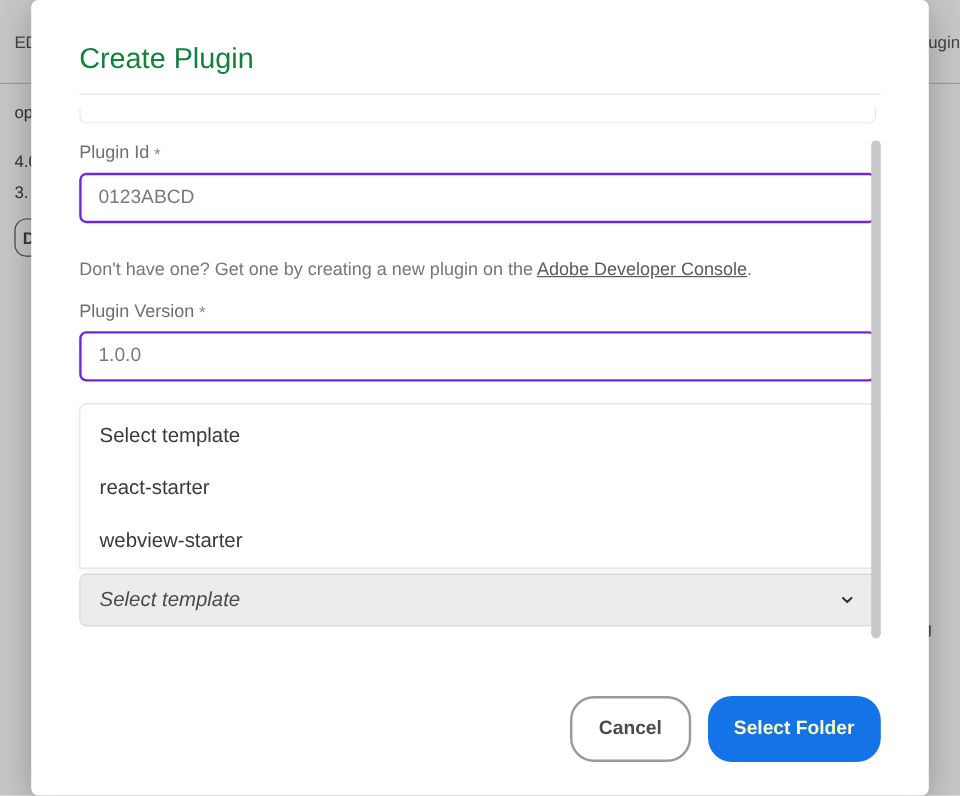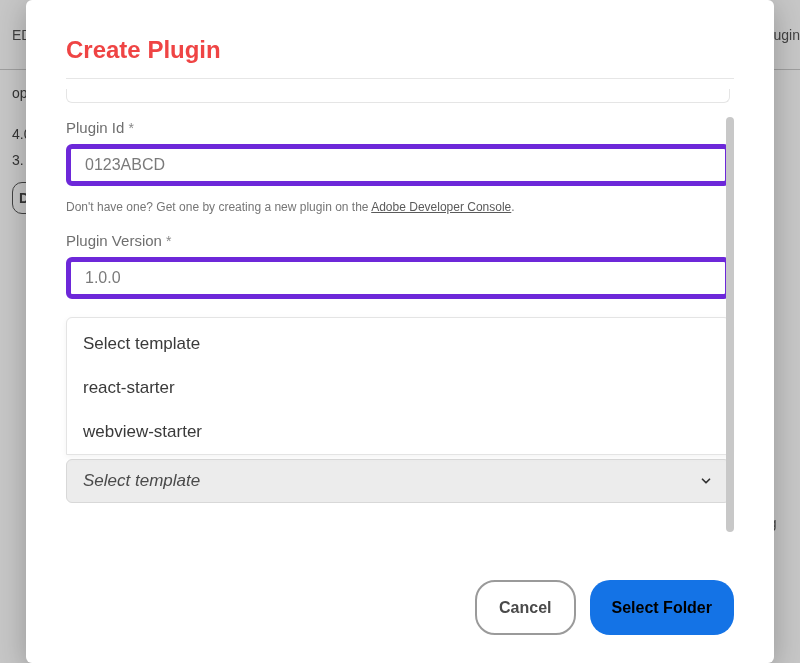--- a/index.html
+++ b/index.html
@@ -41,21 +41,21 @@
   .modal {
     position: absolute;
     top: 0; left: 26px; right: 26px; bottom: 0;
     background: #fff;
     border-radius: 6px;
     box-shadow: 0 6px 30px rgba(0,0,0,0.25);
     padding: 36px 40px 28px 40px;
     display: flex; flex-direction: column;
   }
   .modal-title {
-    font-size: 24px; font-weight: 700; color: #ef4444;
+    font-size: 24px; font-weight: 400; color: #15803d;
     margin-bottom: 14px;
   }
   .divider {
     height: 1px; background: #e6e6e6; margin-bottom: 10px;
   }
 
   .scroll-area {
     position: relative;
     flex: 1;
     padding-right: 4px;
@@ -68,26 +68,26 @@
   .top-stub {
     height: 14px; border: 1px solid #e5e5e5; border-top: none;
     border-radius: 0 0 6px 6px; margin-bottom: 16px;
   }
 
   .field-label {
     font-size: 15px; color: #6f6f6f; margin-bottom: 8px; display: flex; align-items: center; gap: 4px;
   }
   .field-label .req { font-size: 14px; color: #888; }
   .text-input {
-    width: 100%; height: 42px; border: 5px solid #6d28d9; border-radius: 6px;
+    width: 100%; height: 42px; border: 2px solid #6d28d9; border-radius: 6px;
     padding: 0 14px; font-size: 16px; color: #7a7a7a; background: #fff;
     outline: none;
   }
   .helper {
-    margin-top: 14px; margin-bottom: 18px; font-size: 12px; color: #767676;
+    margin-top: 30px; margin-bottom: 18px; font-size: 15px; color: #767676;
   }
   .helper a { color: #5a5a5a; text-decoration: underline; }
 
   .group { margin-bottom: 18px; }
 
   .dropdown-panel {
     position: relative;
     margin-top: 2px;
     border: 1px solid #e4e4e4;
     border-radius: 6px 6px 0 0;
@@ -118,21 +118,21 @@
   .btn {
     height: 55px; padding: 0 22px; border-radius: 20px;
     font-size: 16px; font-weight: 600; cursor: pointer;
     display: inline-flex; align-items: center; justify-content: center;
     border: none;
   }
   .btn-cancel {
     background: #fff; color: #4a4a4a; border: 2px solid #9a9a9a;
   }
   .btn-primary {
-    background: #1473e6; color: #000000;
+    background: #1473e6; color: #fef9c3;
   }
 </style>
 </head>
 <body>
 
 <div class="bg-page">
   <div class="bg-top">
     <span class="left">ED</span>
     <span class="right">lugin</span>
   </div>

